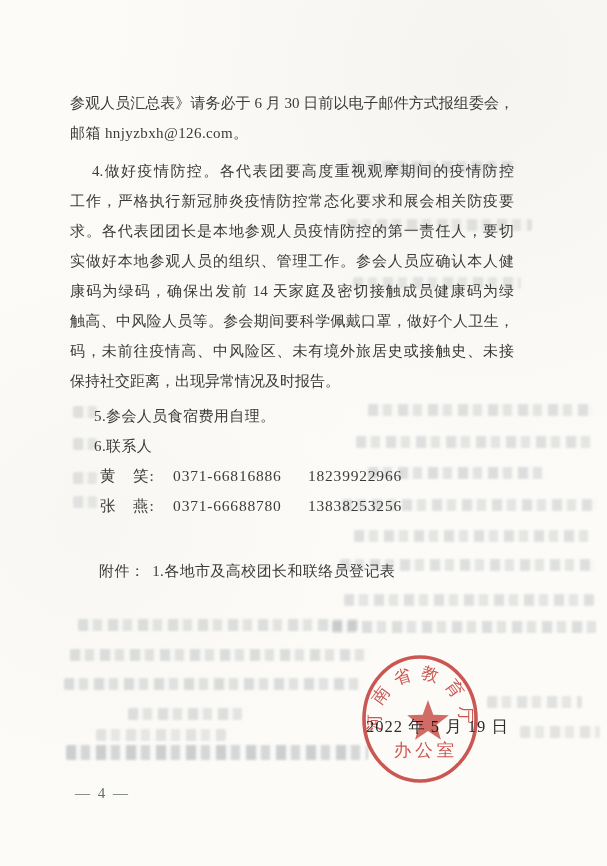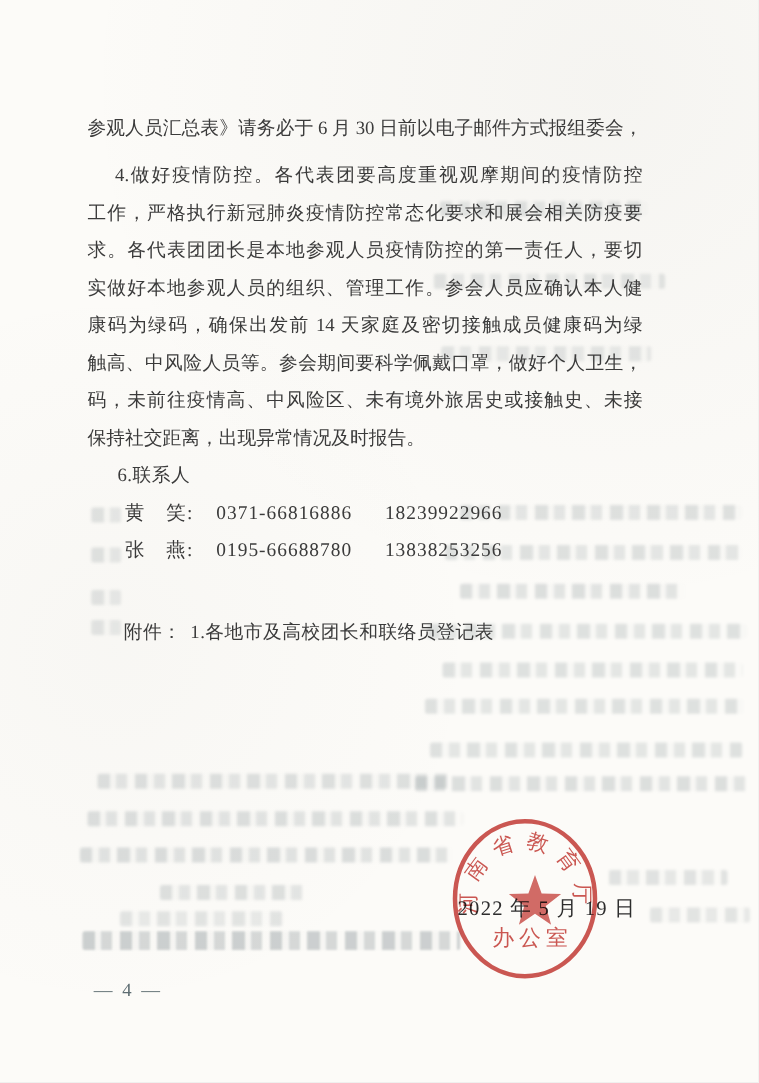--- a/index.html
+++ b/index.html
@@ -96,40 +96,42 @@
   <div class="bleed" style="left:70px;top:649px;width:300px;opacity:.52"></div>
   <div class="bleed" style="left:64px;top:678px;width:298px;opacity:.55"></div>
   <div class="bleed" style="left:128px;top:708px;width:115px;opacity:.50"></div>
   <div class="bleed" style="left:487px;top:696px;width:95px;opacity:.45"></div>
   <div class="bleed" style="left:520px;top:726px;width:80px;opacity:.42"></div>
   <div class="bleed dark" style="left:66px;top:745px;width:302px;opacity:.78"></div>
   <div class="bleed" style="left:96px;top:729px;width:130px;opacity:.42"></div>
 
   <div class="body-text">
     <div class="line j">参观人员汇总表》请务必于 6 月 30 日前以电子邮件方式报组委会，</div>
+    <div class="line">邮箱 hnjyzbxh@126.com。</div>
 
     <div class="line j p4first mt8">4.做好疫情防控。各代表团要高度重视观摩期间的疫情防控</div>
     <div class="line j">工作，严格执行新冠肺炎疫情防控常态化要求和展会相关防疫要</div>
     <div class="line j">求。各代表团团长是本地参观人员疫情防控的第一责任人，要切</div>
     <div class="line j">实做好本地参观人员的组织、管理工作。参会人员应确认本人健</div>
     <div class="line j">康码为绿码，确保出发前 14 天家庭及密切接触成员健康码为绿</div>
     <div class="line j">触高、中风险人员等。参会期间要科学佩戴口罩，做好个人卫生，</div>
     <div class="line j">码，未前往疫情高、中风险区、未有境外旅居史或接触史、未接</div>
     <div class="line last">保持社交距离，出现异常情况及时报告。</div>
 
+    <div class="line ind mt5">5.参会人员食宿费用自理。</div>
     <div class="line ind">6.联系人</div>
 
     <div class="line contact">
       <span class="nm">黄　笑:</span>
       <span class="ph">0371-66816886</span>
       <span class="mob">18239922966</span>
     </div>
     <div class="line contact">
       <span class="nm">张　燕:</span>
-      <span class="ph">0195-66688780</span>
+      <span class="ph">0371-66688780</span>
       <span class="mob">13838253256</span>
     </div>
 
     <div class="line att mt35">
       <span class="lbl">附件：</span><span>1.各地市及高校团长和联络员登记表</span>
     </div>
   </div>
 
   <div class="issue-date">2022 年 5 月 19 日</div>
 

